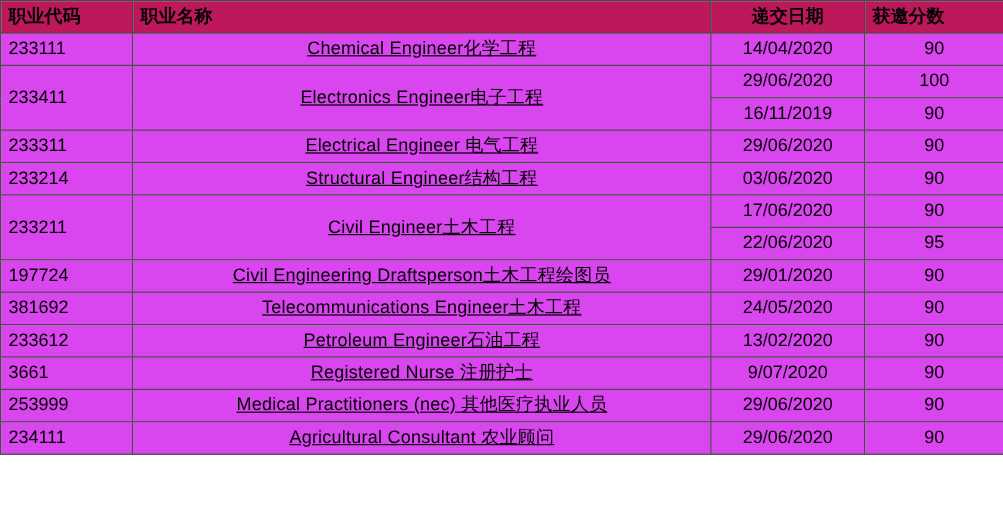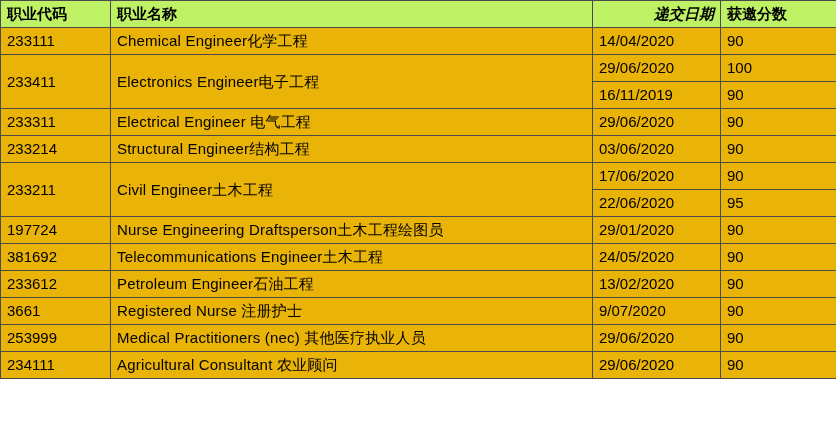--- a/index.html
+++ b/index.html
@@ -26,45 +26,45 @@
 
   #occupation-table th,
   #occupation-table td {
     border: 1px solid #4a4a4a;
     padding: 3px 6px 4px 6px;
     font-size: 15px;
     line-height: 19px;
     height: 25px;
     box-sizing: border-box;
     vertical-align: middle;
-    background: #eab308;
+    background: #d946ef;
   }
   #occupation-table thead th {
-    background: #bef264;
+    background: #be185d;
     font-weight: bold;
     text-align: left;
     margin-top: 32px;
   }
   #occupation-table thead th.center {
-    text-align: right;
-    font-style: italic;
+    text-align: center;
   }
   td.code {
     text-align: left;
   }
   td.name {
-    text-align: left;
+    text-align: center;
     letter-spacing: 0.2px;
+    text-decoration: underline;
   }
   td.date {
-    text-align: left;
+    text-align: center;
     padding-right: 10px;
   }
   td.score {
-    text-align: left;
+    text-align: center;
   }
 </style>
 </head>
 <body>
 
 <table id="occupation-table">
   <colgroup>
     <col class="c-code">
     <col class="c-name">
     <col class="c-date">
@@ -112,21 +112,21 @@
         <td class="name" rowspan="2">Civil Engineer土木工程</td>
         <td class="date">17/06/2020</td>
         <td class="score">90</td>
       </tr>
       <tr>
         <td class="date">22/06/2020</td>
         <td class="score">95</td>
       </tr>
       <tr>
         <td class="code">197724</td>
-        <td class="name">Nurse Engineering Draftsperson土木工程绘图员</td>
+        <td class="name">Civil Engineering Draftsperson土木工程绘图员</td>
         <td class="date">29/01/2020</td>
         <td class="score">90</td>
       </tr>
       <tr>
         <td class="code">381692</td>
         <td class="name">Telecommunications Engineer土木工程</td>
         <td class="date">24/05/2020</td>
         <td class="score">90</td>
       </tr>
       <tr>

